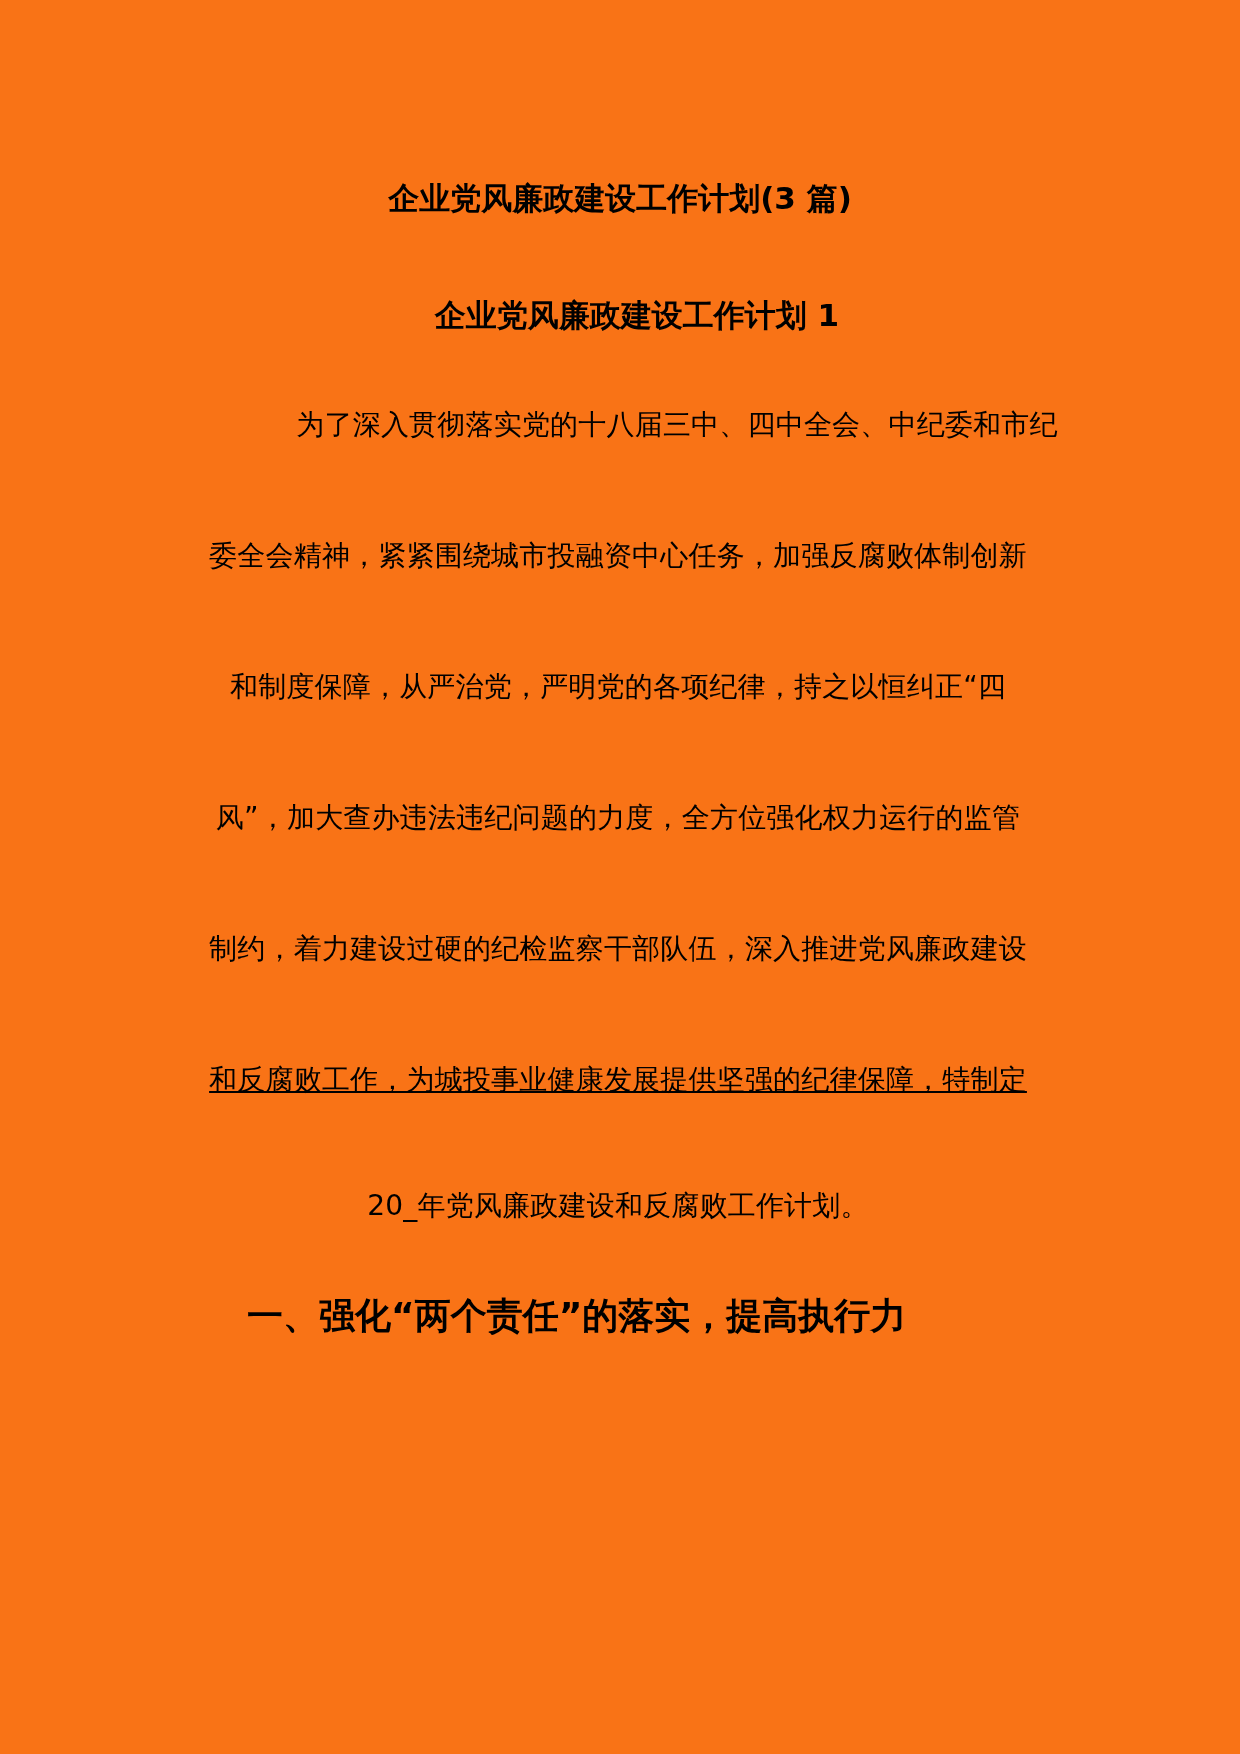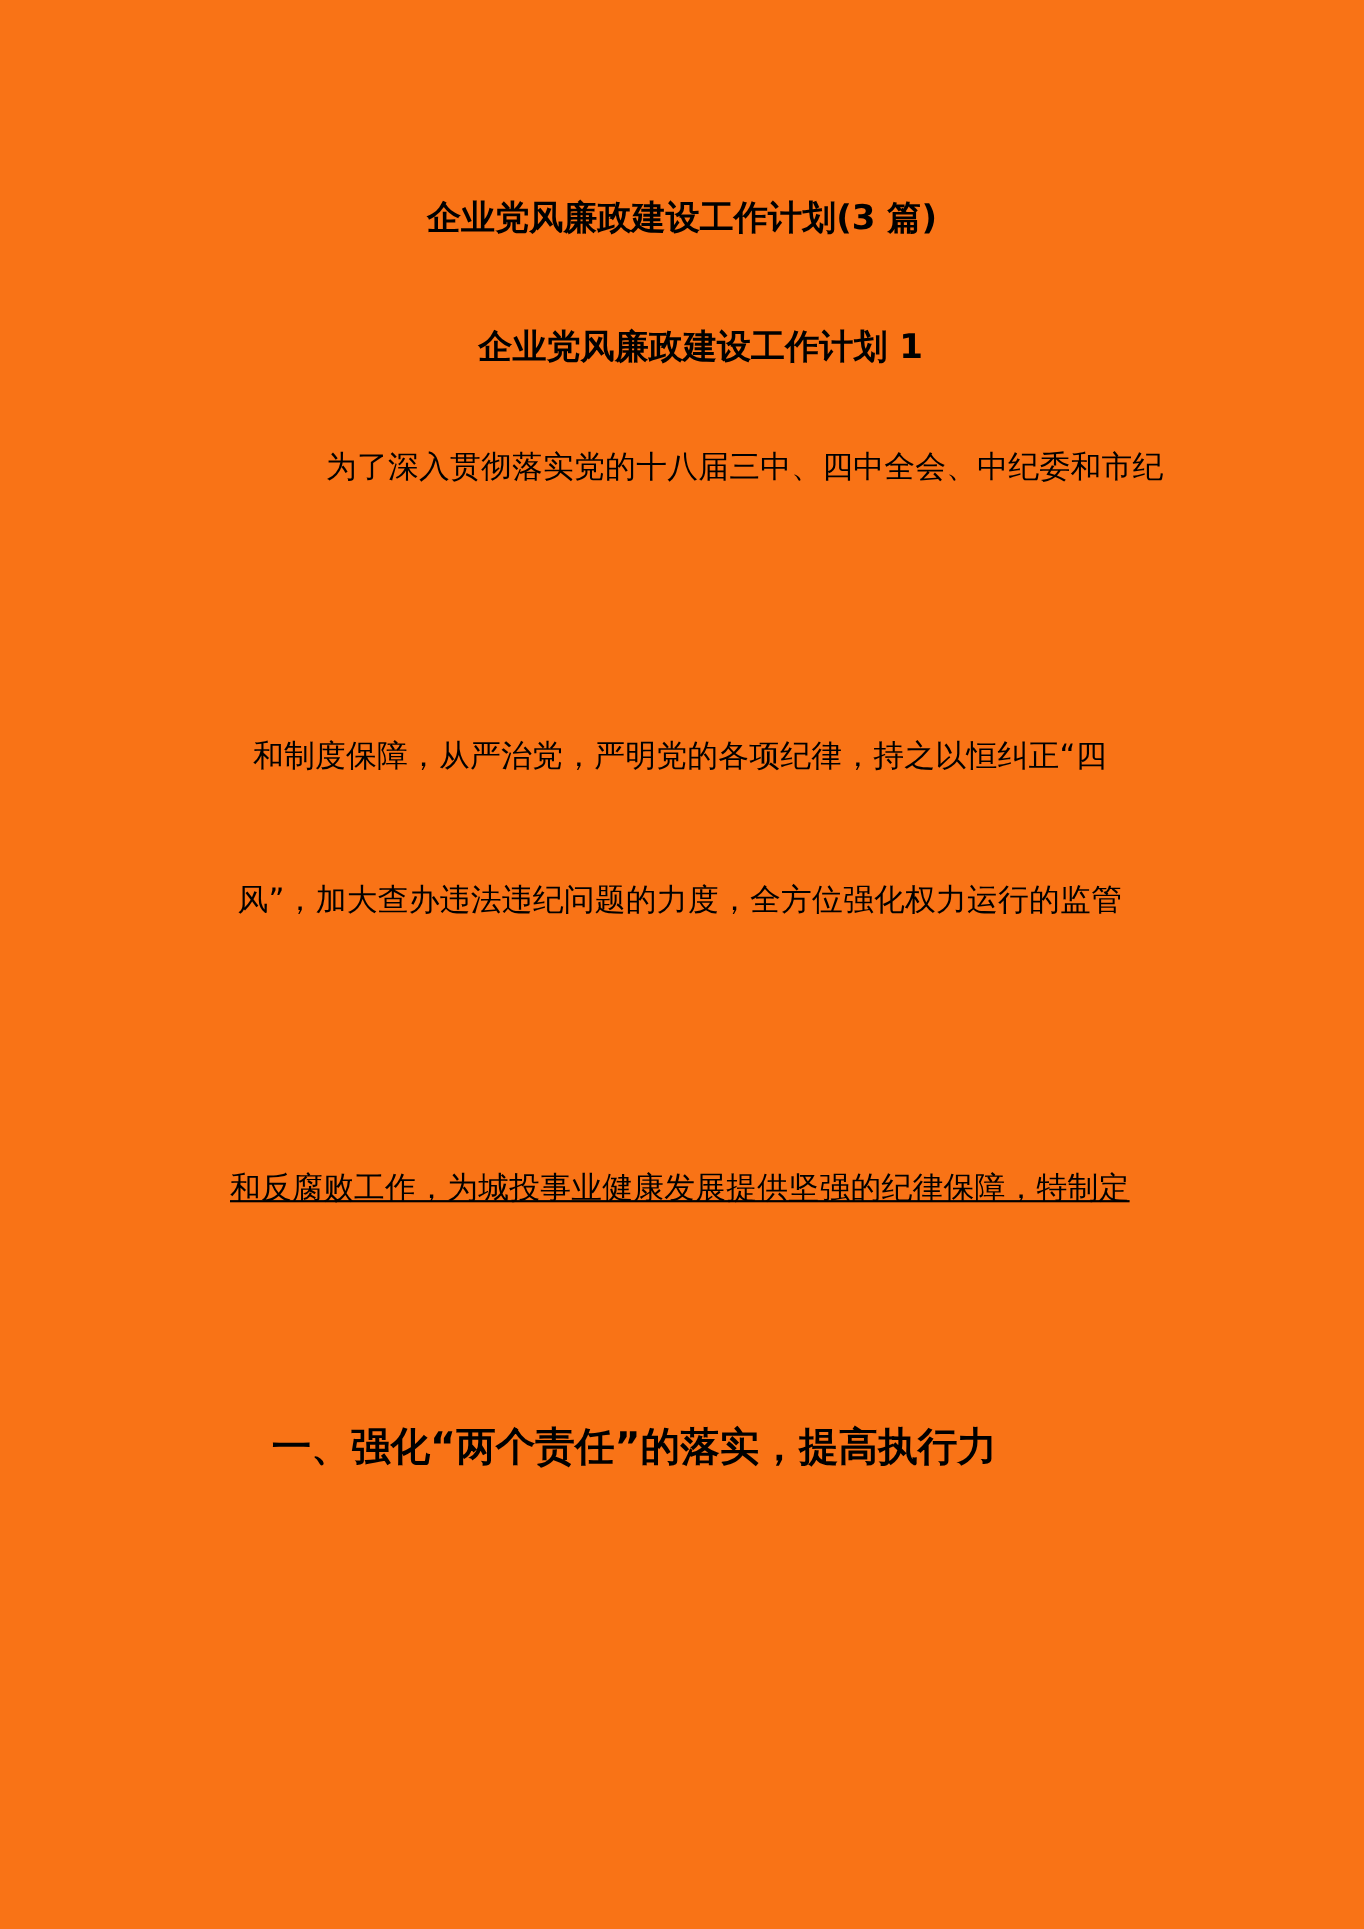--- a/index.html
+++ b/index.html
@@ -59,19 +59,22 @@
   </style>
 </head>
 <body>
 
 <div class="page">
 
   <div class="title t1">企业党风廉政建设工作计划(3 篇)</div>
   <div class="title t2">企业党风廉政建设工作计划 1</div>
 
   <div class="body-line indent" style="top:407px;">为了深入贯彻落实党的十八届三中、四中全会、中纪委和市纪</div>
+  <div class="body-line" style="top:538px;">委全会精神，紧紧围绕城市投融资中心任务，加强反腐败体制创新</div>
   <div class="body-line" style="top:800px;">风”，加大查办违法违纪问题的力度，全方位强化权力运行的监管</div>
   <div class="body-line" style="top:669px;">和制度保障，从严治党，严明党的各项纪律，持之以恒纠正“四</div>
+  <div class="body-line" style="top:931px;">制约，着力建设过硬的纪检监察干部队伍，深入推进党风廉政建设</div>
   <div class="body-line" style="top:1062px;text-decoration:underline;">和反腐败工作，为城投事业健康发展提供坚强的纪律保障，特制定</div>
+  <div class="body-line" style="top:1188px;">20_年党风廉政建设和反腐败工作计划。</div>
 
   <div class="heading" style="top:1298px;">一、强化“两个责任”的落实，提高执行力</div>
 
 </div>
 
 </body></html>

